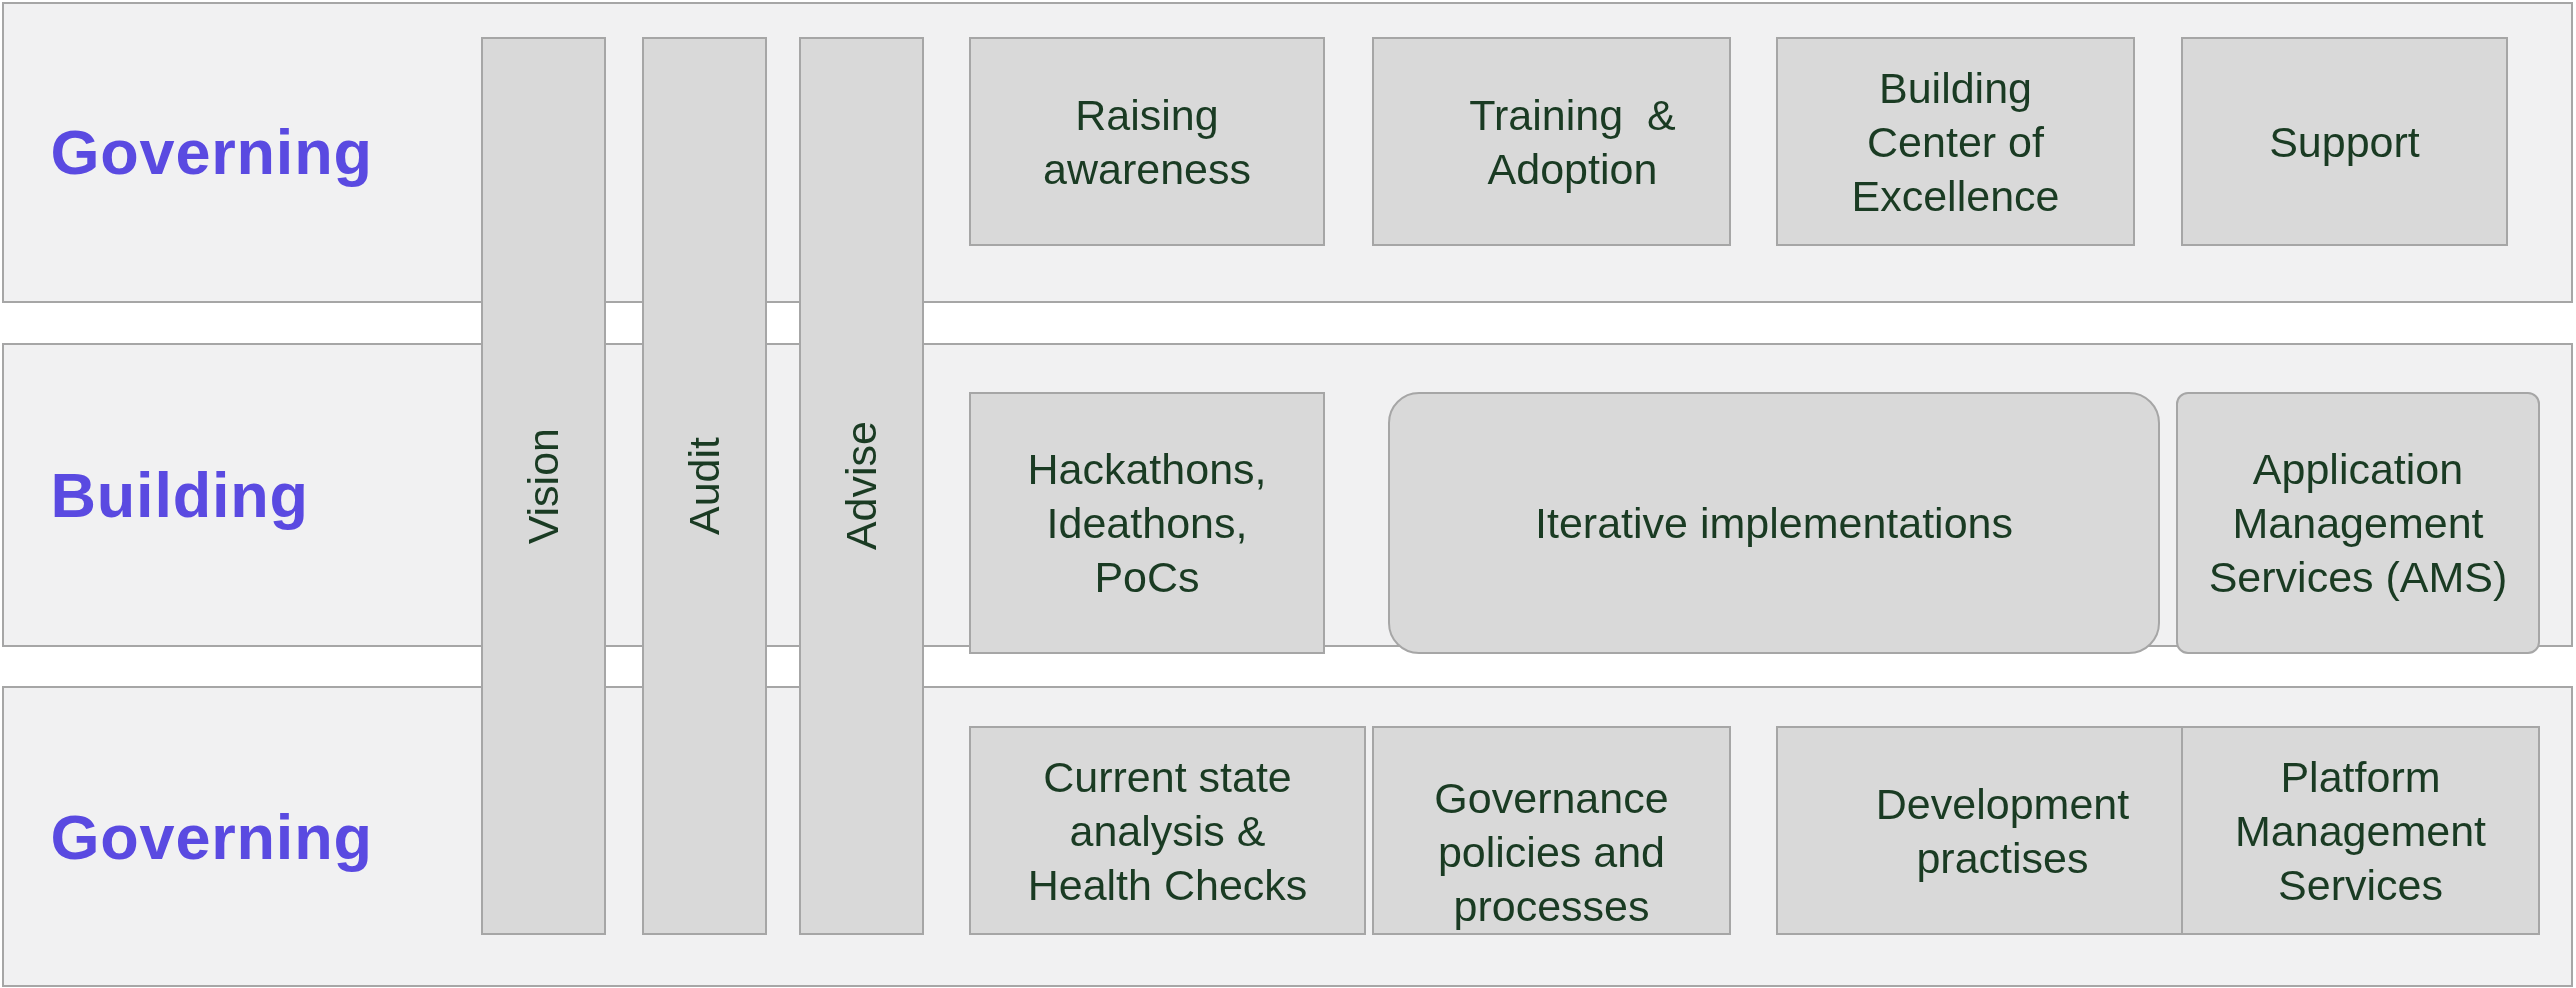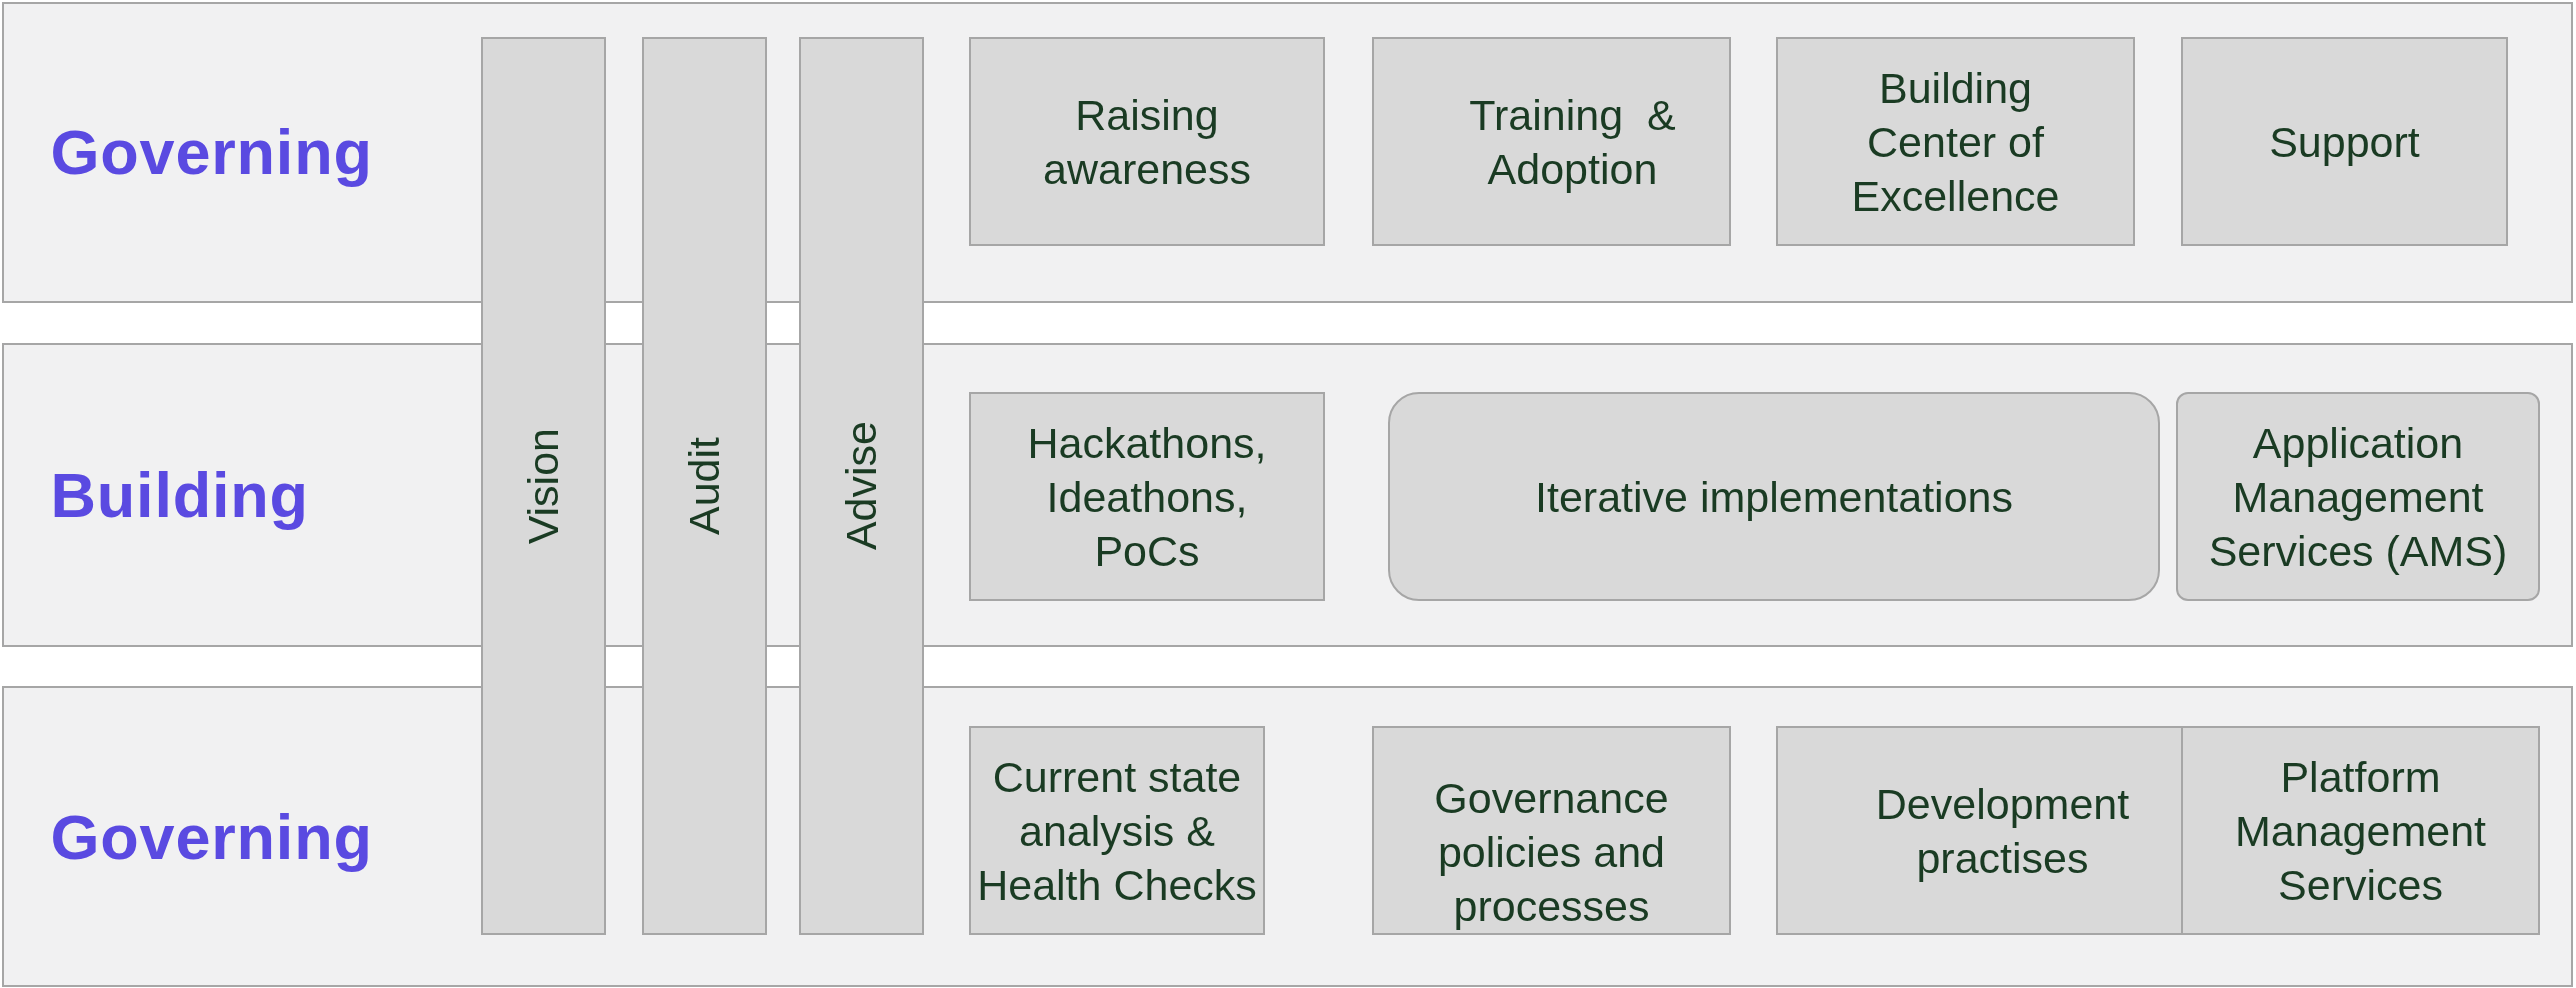--- a/index.html
+++ b/index.html
@@ -81,27 +81,27 @@
     text-align: center;
     white-space: pre-line;
   }
   
   .r1 { top: 37px;  height: 209px; }
   .b11 { left: 969px; width: 356px; }
   .b12 { left: 1372px; width: 359px; padding-left: 42px; }
   .b13 { left: 1776px; width: 359px; }
   .b14 { left: 2181px; width: 327px; }
   
-  .r2 { top: 392px; height: 209px; }
+  .r2 { top: 392px; height: 262px; }
   .b21 { left: 969px; width: 356px; }
   .b22 { left: 1388px; width: 772px; border-radius: 31px; }
   .b23 { left: 2176px; width: 364px; border-radius: 12px; }
   
   .r3 { top: 726px; height: 209px; }
-  .b31 { left: 969px; width: 296px; }
+  .b31 { left: 969px; width: 397px; }
   .b32 { left: 1372px; width: 359px; align-items: flex-end; }
   .b33 { left: 1776px; width: 417px; padding-left: 36px; }
   .b34 { left: 2181px; width: 359px; }
 </style>
 </head>
 <body>
 
 <div id="canvas">
 
   <div class="band band-1">

